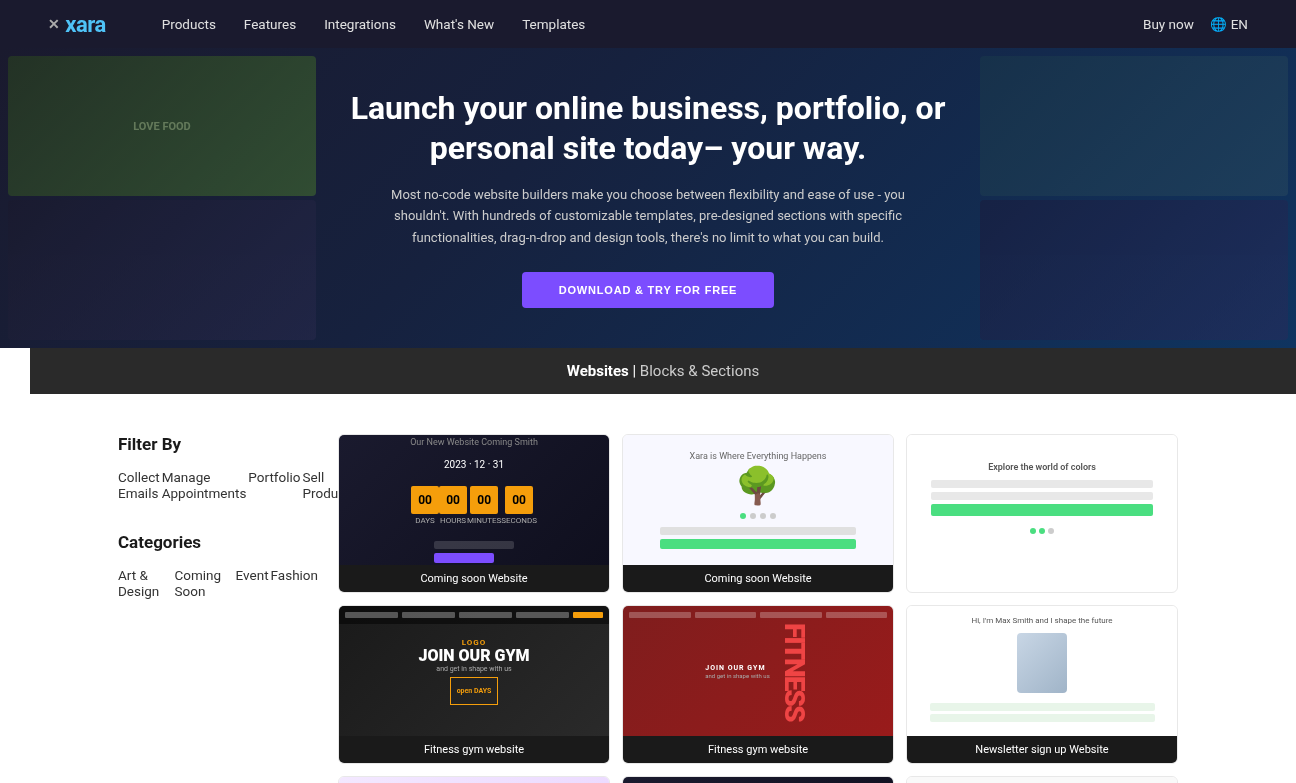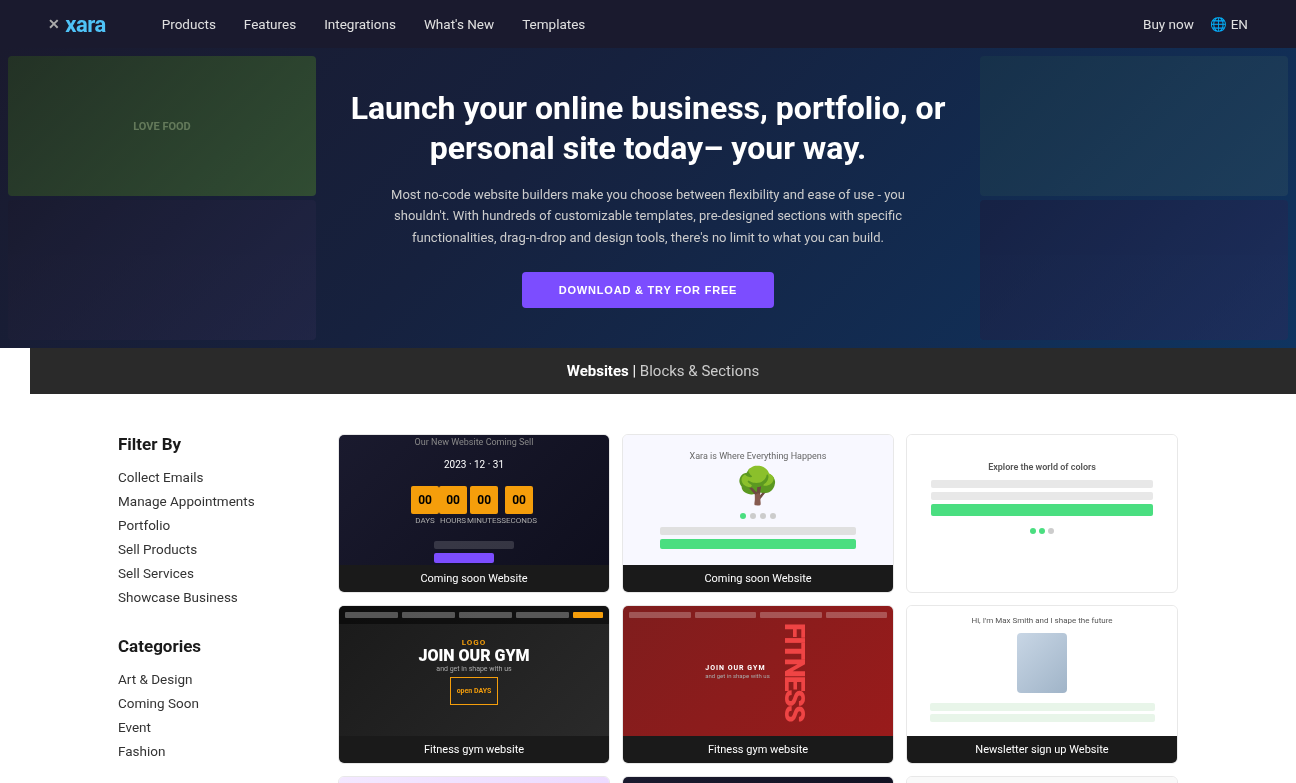--- a/index.html
+++ b/index.html
@@ -75,21 +75,21 @@
 
     
     .main-content {
       max-width: 1100px; margin: 0 auto;
       display: flex; gap: 0; padding: 40px 20px;
     }
 
     
     .sidebar { width: 220px; flex-shrink: 0; padding-right: 20px; }
     .sidebar-section-title { font-size: 17px; font-weight: 700; color: #1a1a1a; margin-bottom: 12px; }
-    .sidebar-links { display: flex; flex-direction: column; gap: 2px; margin-bottom: 28px; }
+    .sidebar-links { display: flex; gap: 2px; margin-bottom: 28px; }
     .sidebar-link { font-size: 13.5px; color: #333; text-decoration: none; cursor: pointer; padding: 3px 0; }
 
     
     .templates-grid {
       flex: 1;
       display: grid; grid-template-columns: repeat(3, 1fr);
       gap: 12px;
     }
     .template-card {
       border: 1px solid #e8e8e8; border-radius: 6px;
@@ -239,21 +239,21 @@
       <a class="sidebar-link">Event</a>
       <a class="sidebar-link">Fashion</a>
 
     </div>
   </div>
 
   <div class="templates-grid">
 
     <div class="template-card">
       <div class="template-thumb thumb-coming-soon-dark">
-        <div style="color:#888;font-size:9px;margin-bottom:4px;">Our New Website Coming Sell</div>
+        <div style="color:#888;font-size:9px;margin-bottom:4px;">Our New Website Coming Smith</div>
         <div style="color:#fff;font-size:10px;margin-bottom:8px;">2023 · 12 · 31</div>
         <div class="countdown-display">
           <div style="display:flex;flex-direction:column;align-items:center;gap:2px;">
             <div class="countdown-block">00</div>
             <div class="countdown-label">DAYS</div>
           </div>
           <div style="display:flex;flex-direction:column;align-items:center;gap:2px;">
             <div class="countdown-block">00</div>
             <div class="countdown-label">HOURS</div>
           </div>

